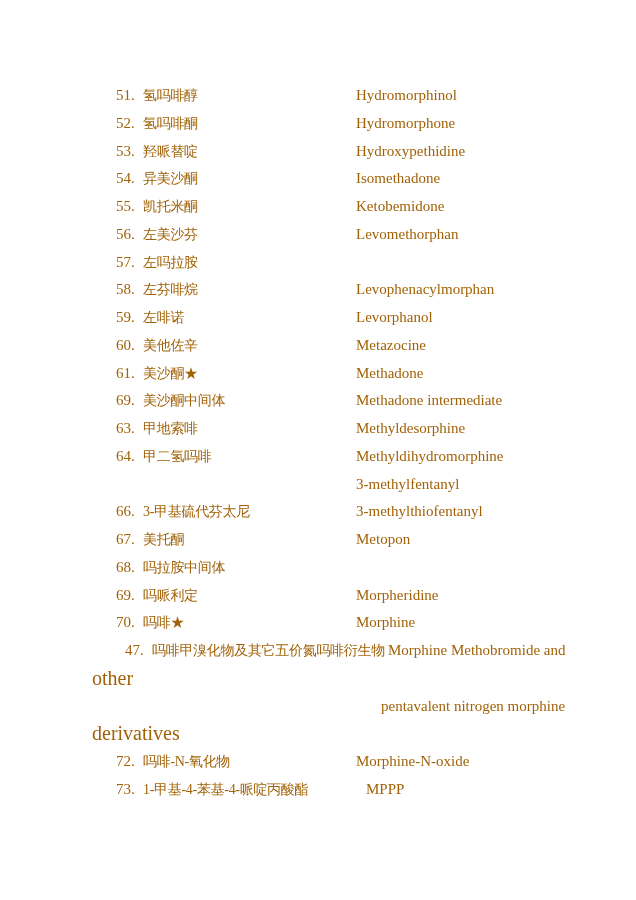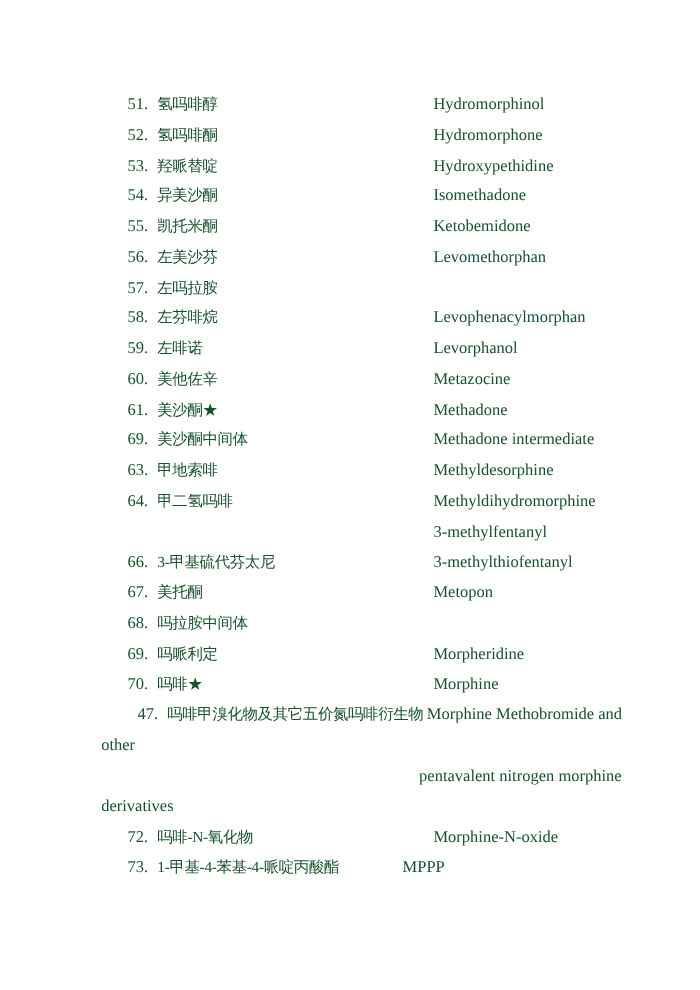--- a/index.html
+++ b/index.html
@@ -3,21 +3,21 @@
 <meta charset="utf-8">
 <style>
   * { margin: 0; padding: 0; box-sizing: border-box; }
   html, body { background: #ffffff; }
   .page {
     position: relative;
     width: 636px;
     height: 900px;
     background: #ffffff;
     font-family: "Liberation Serif", "DejaVu Serif", serif;
-    color: #14532d;
+    color: #a16207;
     overflow: hidden;
   }
   .list {
     position: absolute;
     top: 82px;
     left: 0;
     right: 0;
   }
   .row {
     position: relative;
@@ -33,33 +33,33 @@
     letter-spacing: -0.3px;
   }
   .num {
     display: inline-block;
     width: 27px;
     font-size: 15px;
     letter-spacing: 0;
   }
   .en {
     position: absolute;
-    left: 394px;
+    left: 356px;
     top: 0;
     font-size: 15px;
   }
   
   .r71 .cn { left: 125px; }
   .r71 .en { left: 388px; }
   
   .cont-left {
     position: absolute;
     left: 92px;
     top: 0;
-    font-size: 15px;
+    font-size: 20px;
     text-align: center;
   }
   .cont-right {
     position: absolute;
     left: 381px;
     top: 0;
     font-size: 15px;
   }
   
   .r73 .en { left: 366px; }

